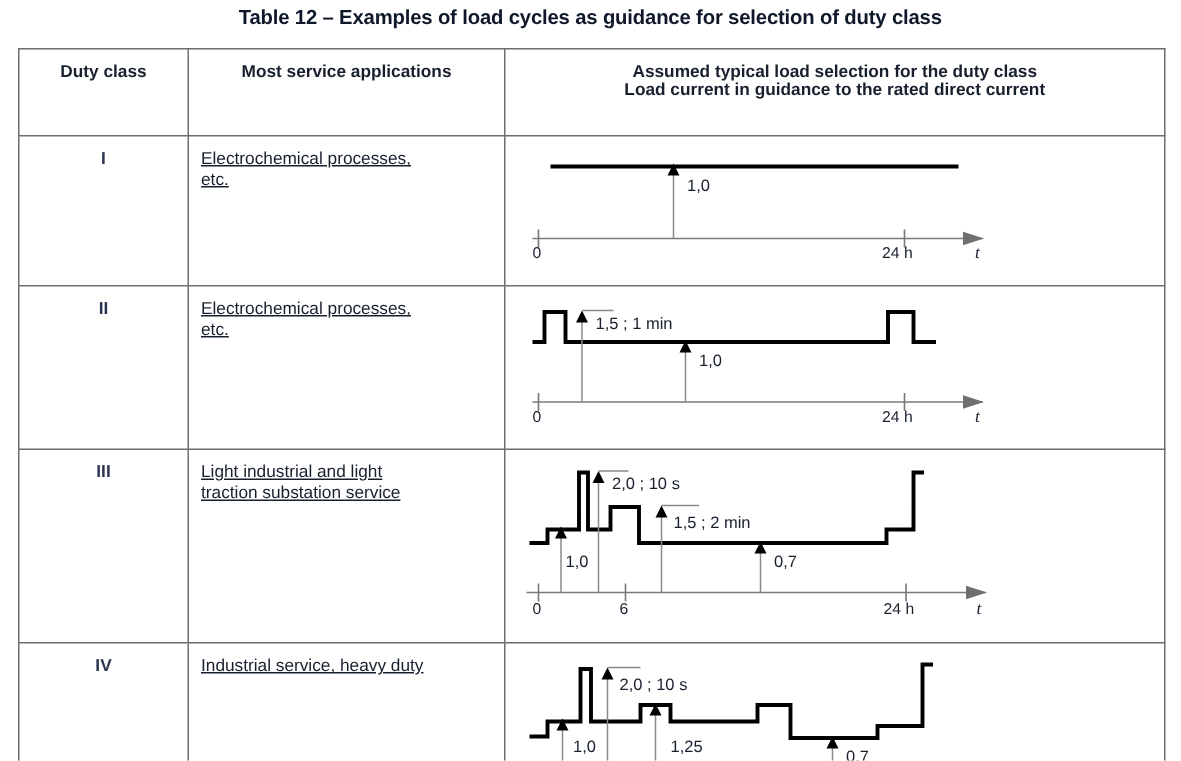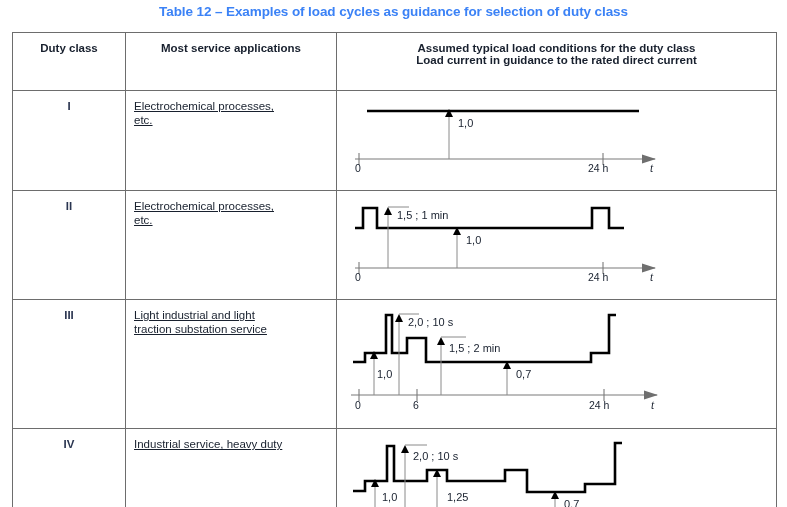--- a/index.html
+++ b/index.html
@@ -20,21 +20,21 @@
     height: 507px;
   }
   .table-title {
     position: absolute;
     top: 4px;
     left: 0;
     width: 787px;
     text-align: center;
     font-size: 13.5px;
     font-weight: bold;
-    color: #3b82f6;
+    color: #0f172a;
     letter-spacing: -0.1px;
   }
   .tbl {
     position: absolute;
     left: 12px;
     top: 32px;
     width: 764px;
     border-collapse: collapse;
     table-layout: fixed;
   }
@@ -98,21 +98,21 @@
     <colgroup>
       <col class="col-class">
         <col class="col-apps">
         <col class="col-graph">
     </colgroup>
     <thead>
       <tr>
         <th class="hd">Duty class</th>
         <th class="hd">Most service applications</th>
         <th class="hd">
-          <span class="l2">Assumed typical load conditions for the duty class</span>
+          <span class="l2">Assumed typical load selection for the duty class</span>
           <span class="l2">Load current in guidance to the rated direct current</span>
         </th>
       </tr>
     </thead>
     <tbody>
 
       <tr class="r1">
         <td class="c-class">I</td>
         <td class="c-apps">Electrochemical processes,<br>etc.</td>
         <td class="c-graph">

